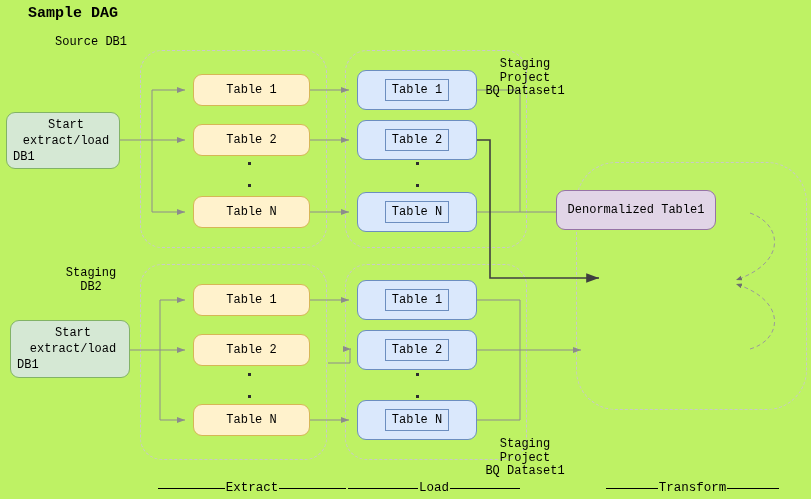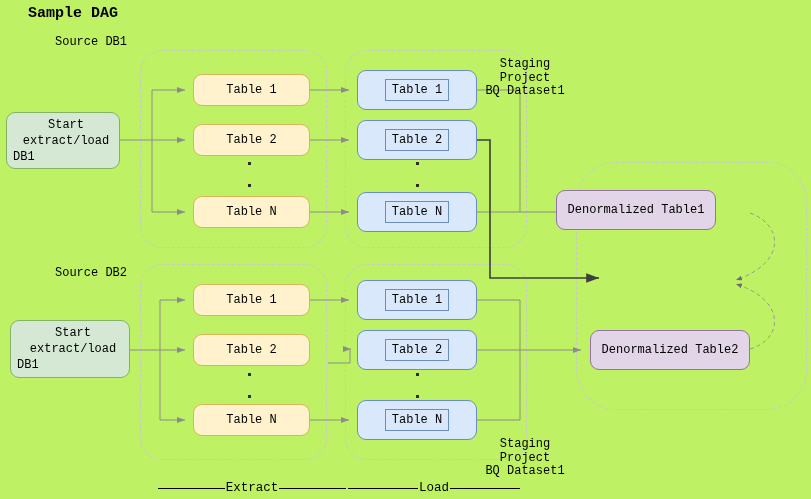--- a/index.html
+++ b/index.html
@@ -58,21 +58,21 @@
   .mk-dark{fill:var(--connector_dark);}
   .mk-curve{fill:#6e6e6e;}
 </style>
 </head>
 <body>
 
 <div id="canvas">
 
   <div class="abs title">Sample DAG</div>
   <div class="abs lbl" style="left:55px;top:36px;width:72px;">Source DB1</div>
-  <div class="abs lbl" style="left:55px;top:267px;width:72px;">Source DB2</div>
+  <div class="abs lbl" style="left:55px;top:267px;width:72px;">Staging DB2</div>
   <div class="abs lbl" style="left:477px;top:58px;width:96px;">
     <div>Staging Project</div>
     <div>BQ Dataset1</div>
   </div>
   <div class="abs lbl" style="left:477px;top:438px;width:96px;">
     <div>Staging Project</div>
     <div>BQ Dataset1</div>
   </div>
 
   <div class="container" style="left:140px;top:50px;width:185px;height:196px;"></div>
@@ -154,35 +154,39 @@
     <div class="inner-rect">Table 1</div>
   </div>
   <div class="node blue" style="left:357px;top:330px;width:120px;height:40px;">
     <div class="inner-rect">Table 2</div>
   </div>
   <div class="node blue" style="left:357px;top:400px;width:120px;height:40px;">
     <div class="inner-rect">Table N</div>
   </div>
 
   <div class="node purple" style="left:556px;top:190px;width:160px;height:40px;">Denormalized Table1</div>
-  <div class="node purple" style="left:590px;top:330px;width:160px;height:40px;">Denormalized Table2</div>
 
   <div class="dot" style="left:248px;top:162px;"></div>
   <div class="dot" style="left:248px;top:184px;"></div>
   <div class="dot" style="left:416px;top:162px;"></div>
   <div class="dot" style="left:416px;top:184px;"></div>
   <div class="dot" style="left:248px;top:373px;"></div>
   <div class="dot" style="left:248px;top:395px;"></div>
   <div class="dot" style="left:416px;top:373px;"></div>
   <div class="dot" style="left:416px;top:395px;"></div>
 
   <div class="stage" style="left:158px;top:481px;width:188px;">
     <span class="line"></span>
     <span class="txt">Extract</span>
     <span class="line"></span>
   </div>
   <div class="stage" style="left:348px;top:481px;width:172px;">
     <span class="line"></span>
     <span class="txt">Load</span>
     <span class="line"></span>
   </div>
+  <div class="stage" style="left:606px;top:481px;width:173px;">
+    <span class="line"></span>
+    <span class="txt">Transform</span>
+    <span class="line"></span>
+  </div>
 
 </div>
 
 </body></html>

